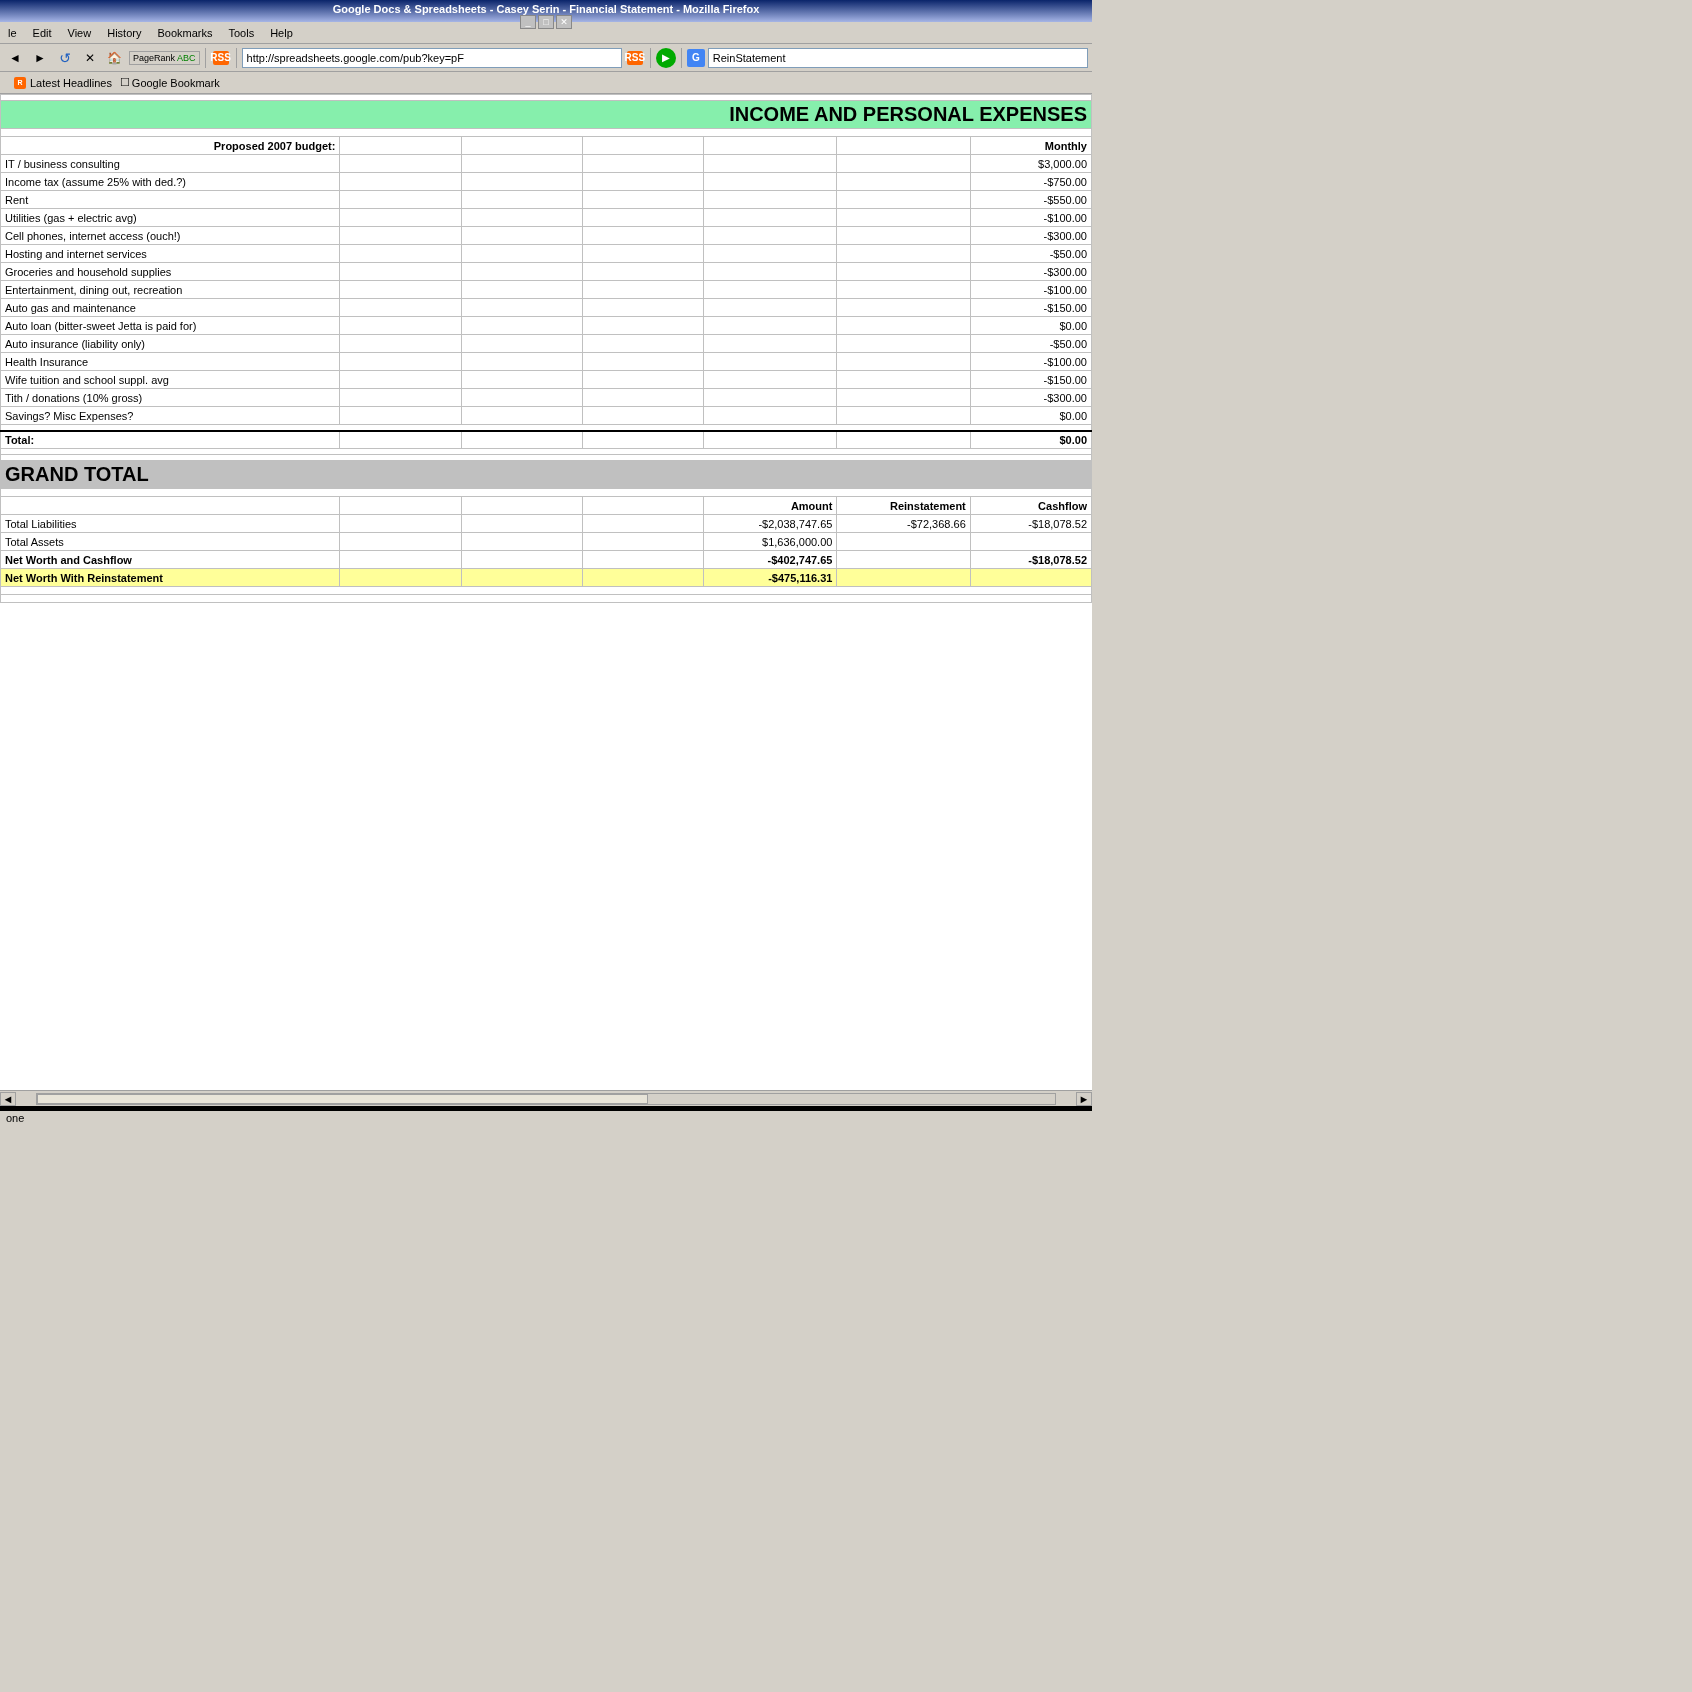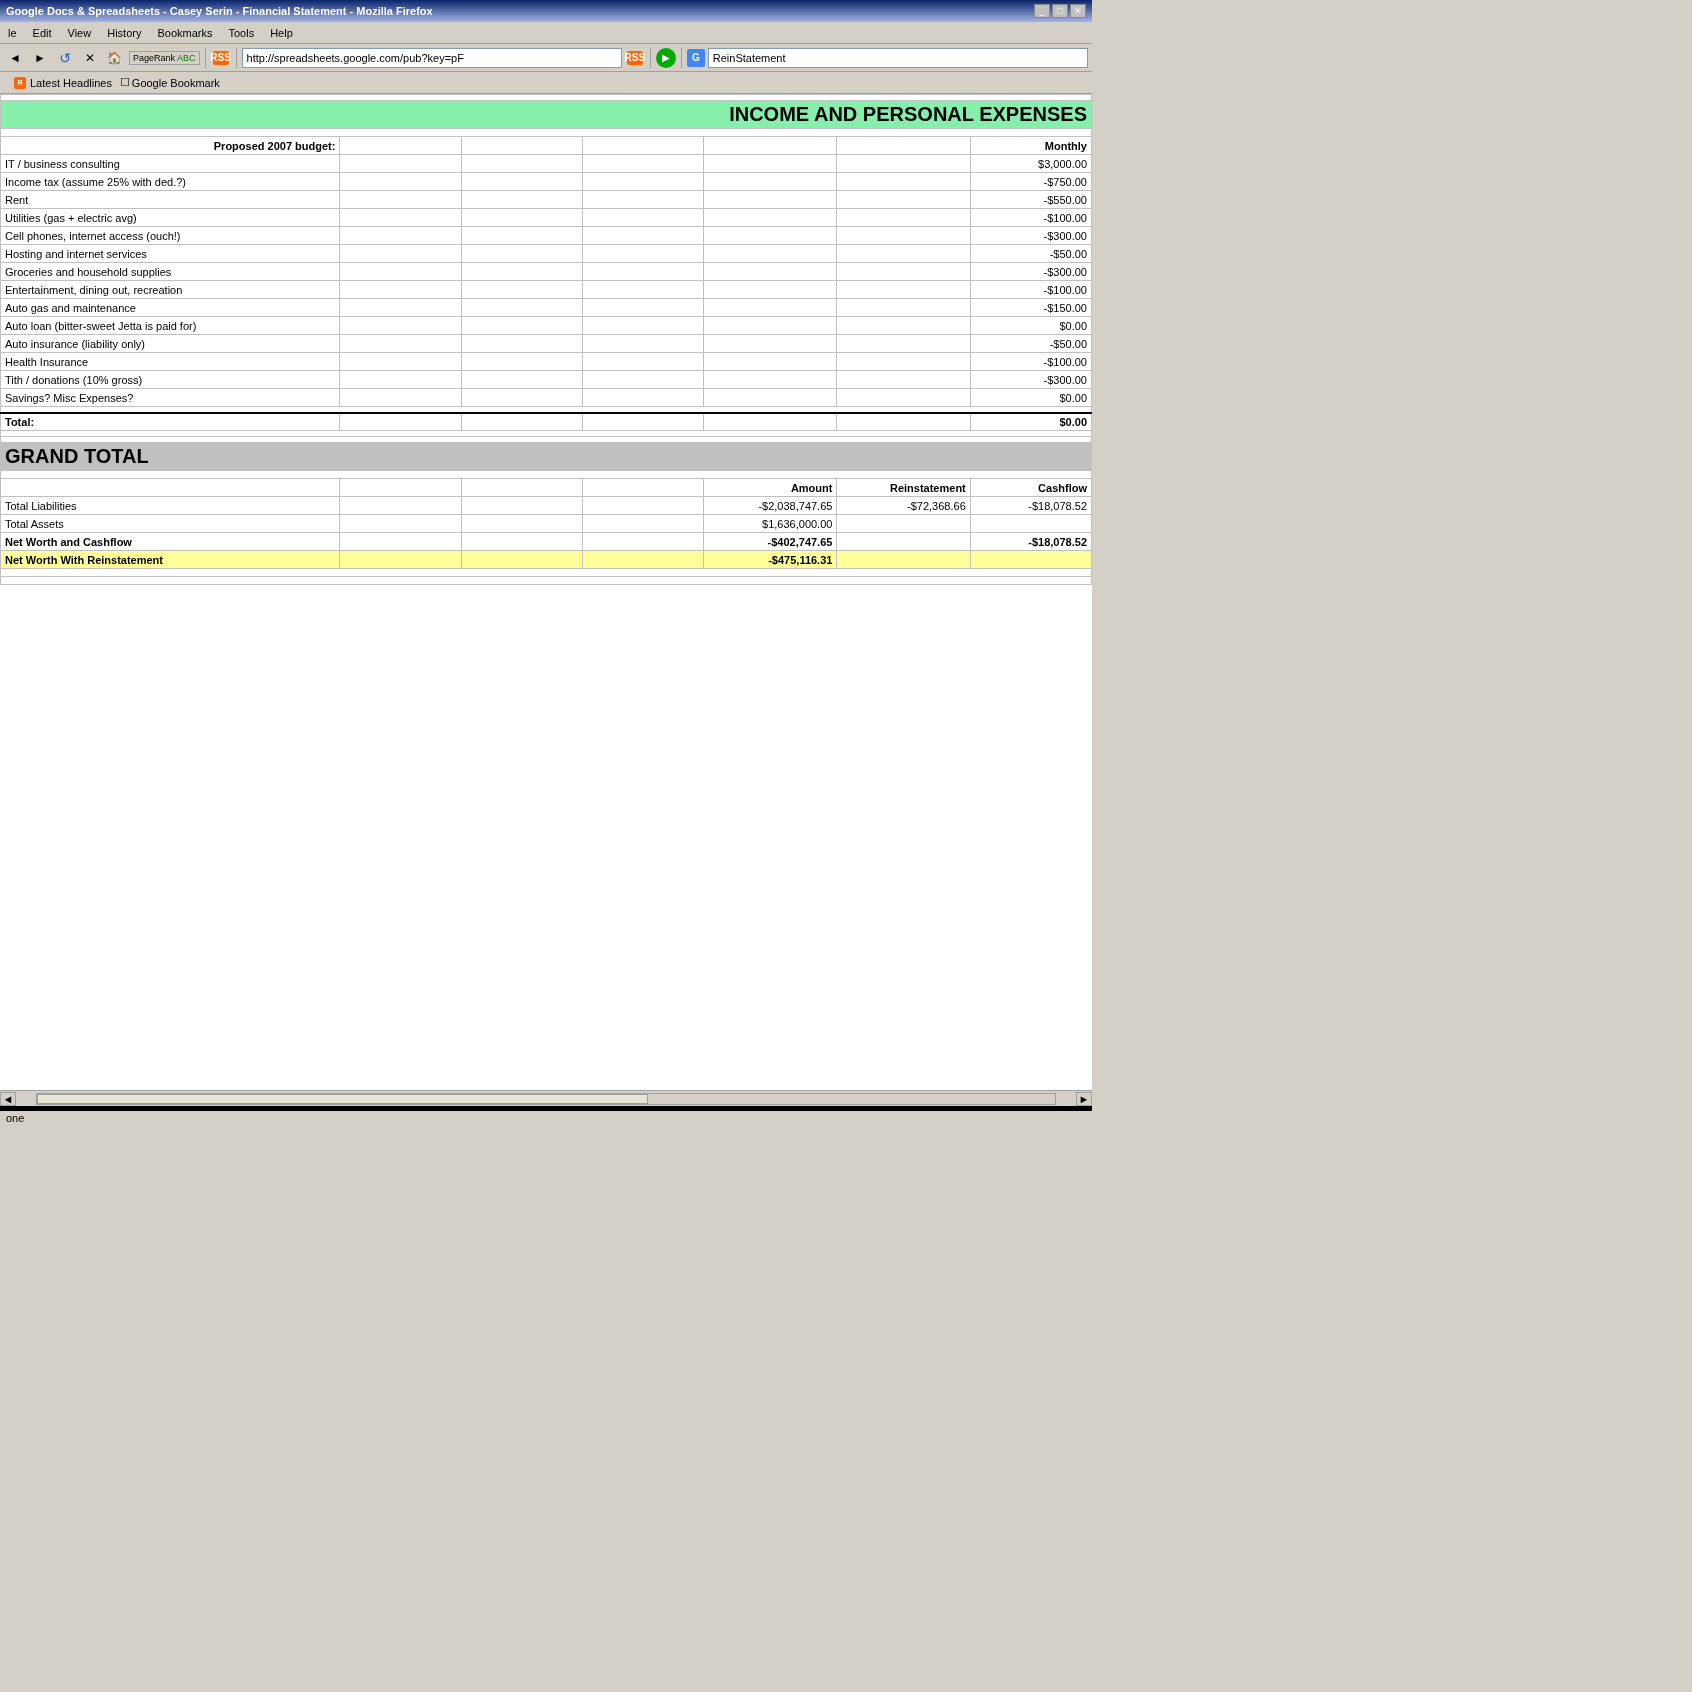--- a/index.html
+++ b/index.html
@@ -14,20 +14,21 @@
     
     .title-bar {
       background: linear-gradient(to bottom, #0a246a, #a6b5e6);
       color: white;
       padding: 3px 6px;
       font-size: 11px;
       display: flex;
       align-items: center;
       justify-content: space-between;
       height: 22px;
+      flex-direction: column;
     }
     .title-bar-text { font-weight: bold; font-size: 11px; }
     .title-bar-buttons { display: flex; gap: 2px; }
     .title-btn {
       width: 16px; height: 14px;
       background: #c0c0c0;
       border: 1px solid #888;
       font-size: 9px;
       display: flex; align-items: center; justify-content: center;
       cursor: pointer;
@@ -422,20 +423,29 @@
     <tr>
       <td>Health Insurance</td>
       <td></td>
           <td></td>
           <td></td>
           <td></td>
           <td></td>
       <td class="value-cell">-$100.00</td>
     </tr>
     <tr>
+      <td>Wife tuition and school suppl. avg</td>
+      <td></td>
+          <td></td>
+          <td></td>
+          <td></td>
+          <td></td>
+      <td class="value-cell">-$150.00</td>
+    </tr>
+    <tr>
       <td>Tith / donations (10% gross)</td>
       <td></td>
           <td></td>
           <td></td>
           <td></td>
           <td></td>
       <td class="value-cell">-$300.00</td>
     </tr>
     <tr>
       <td>Savings? Misc Expenses?</td>

